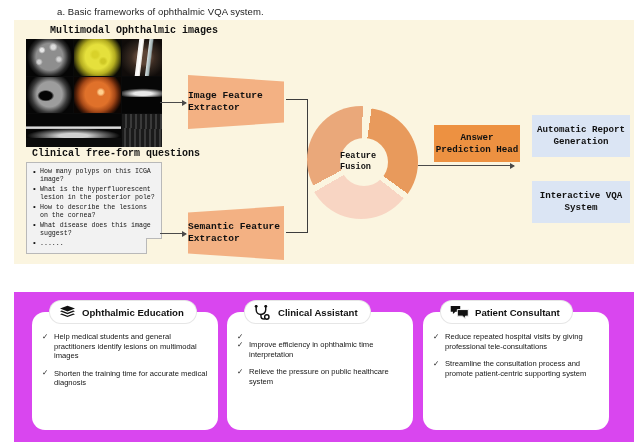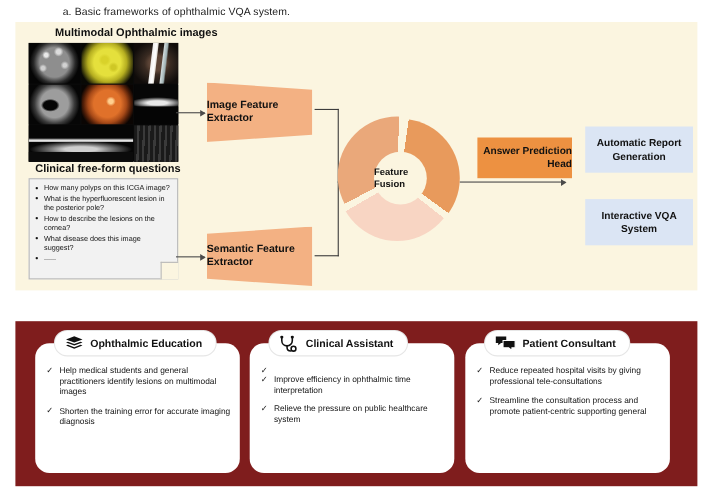--- a/index.html
+++ b/index.html
@@ -7,23 +7,23 @@
        font-family:"Liberation Sans","DejaVu Sans",sans-serif;color:#1a1a1a;}
   .fig{position:relative;width:640px;height:444px;}
 
   
   .caption{position:absolute;font-size:9.5px;color:#1b1b1b;letter-spacing:.1px;}
   #cap-a{left:28px;top:6px;margin-left:29px;}
   #cap-b{left:28px;top:271px;}
 
   
   #panel-a{position:absolute;left:14px;top:20px;width:620px;height:244px;
-           background:#fbf5e0;}
+           background:#fbf5e0;font-family:Liberation Mono, monospace;}
   #panel-b{position:absolute;left:14px;top:292px;width:620px;height:150px;
-           background:#7f1d1d;}
+           background:#d946ef;}
 
   
   .blk-title{position:absolute;font-size:10px;font-weight:bold;color:#111;}
   #t-images{left:36px;top:5px;}
   #t-questions{left:18px;top:128px;}
 
   
   #img-grid{position:absolute;left:12px;top:19px;width:136px;height:108px;
             background:#0a0a0a;display:grid;
             grid-template-columns:47px 47px 42px;
@@ -117,21 +117,21 @@
   #ring-c{background:conic-gradient(from 242deg,#eaa87a 0 120deg,rgba(0,0,0,0) 120deg);
           transform:translate(-3px,-2px);}
   #fusion-hole{position:absolute;left:30px;top:30px;width:48px;height:48px;
           border-radius:50%;background:#fbf5e0;display:flex;align-items:center;
           justify-content:center;font-size:8.6px;
           font-weight:bold;line-height:11px;color:#111;}
 
   
   #answer-head{position:absolute;left:420px;top:105px;width:86px;height:37px;
           background:#ed9141;display:flex;align-items:center;justify-content:center;
-          text-align:right;font-size:9.2px;font-weight:bold;color:#111;line-height:11.5px;}
+          text-align:center;font-size:9.2px;font-weight:bold;color:#111;line-height:11.5px;}
   .outbox{position:absolute;width:98px;height:42px;background:#dbe5f4;
           display:flex;align-items:center;justify-content:center;text-align:center;
           font-size:9.2px;font-weight:bold;color:#111;line-height:12px;}
   #out-report{left:518px;top:95px;}
   #out-vqa{left:518px;top:161px;}
 
   
   .card{position:absolute;top:20px;width:186px;height:118px;background:#ffffff;
         border-radius:13px;}
   #card-edu{left:18px;}
@@ -219,21 +219,21 @@
         </span>
         <span class="card-title">Ophthalmic Education</span>
       </div>
       <div class="card-body">
         <div class="bullet">
           <span class="chk">✓</span>
           <span>Help medical students and general practitioners identify lesions on multimodal images</span>
         </div>
         <div class="bullet">
           <span class="chk">✓</span>
-          <span>Shorten the training error for accurate imaging diagnosis</span>
+          <span>Shorten the training time for accurate medical diagnosis</span>
         </div>
       </div>
     </div>
 
     <div class="card" id="card-clin">
       <div class="card-head">
         <span class="icon">
           <svg width="18" height="15" viewBox="0 0 26 22" aria-hidden="true">
             <path d="M3 2v5c0 4 3.2 6.8 7 6.8S17 11 17 7V2" fill="none" stroke="#111" stroke-width="2.1" stroke-linecap="round"></path>
             <circle cx="3" cy="2" r="2.1" fill="#111"></circle>
@@ -269,19 +269,19 @@
         </span>
         <span class="card-title">Patient Consultant</span>
       </div>
       <div class="card-body">
         <div class="bullet">
           <span class="chk">✓</span>
           <span>Reduce repeated hospital visits by giving professional tele-consultations</span>
         </div>
         <div class="bullet">
           <span class="chk">✓</span>
-          <span>Streamline the consultation process and promote patient-centric supporting general</span>
+          <span>Streamline the consultation process and promote patient-centric supporting system</span>
         </div>
       </div>
     </div>
 
   </div>
 </div>
 
 </body></html>

